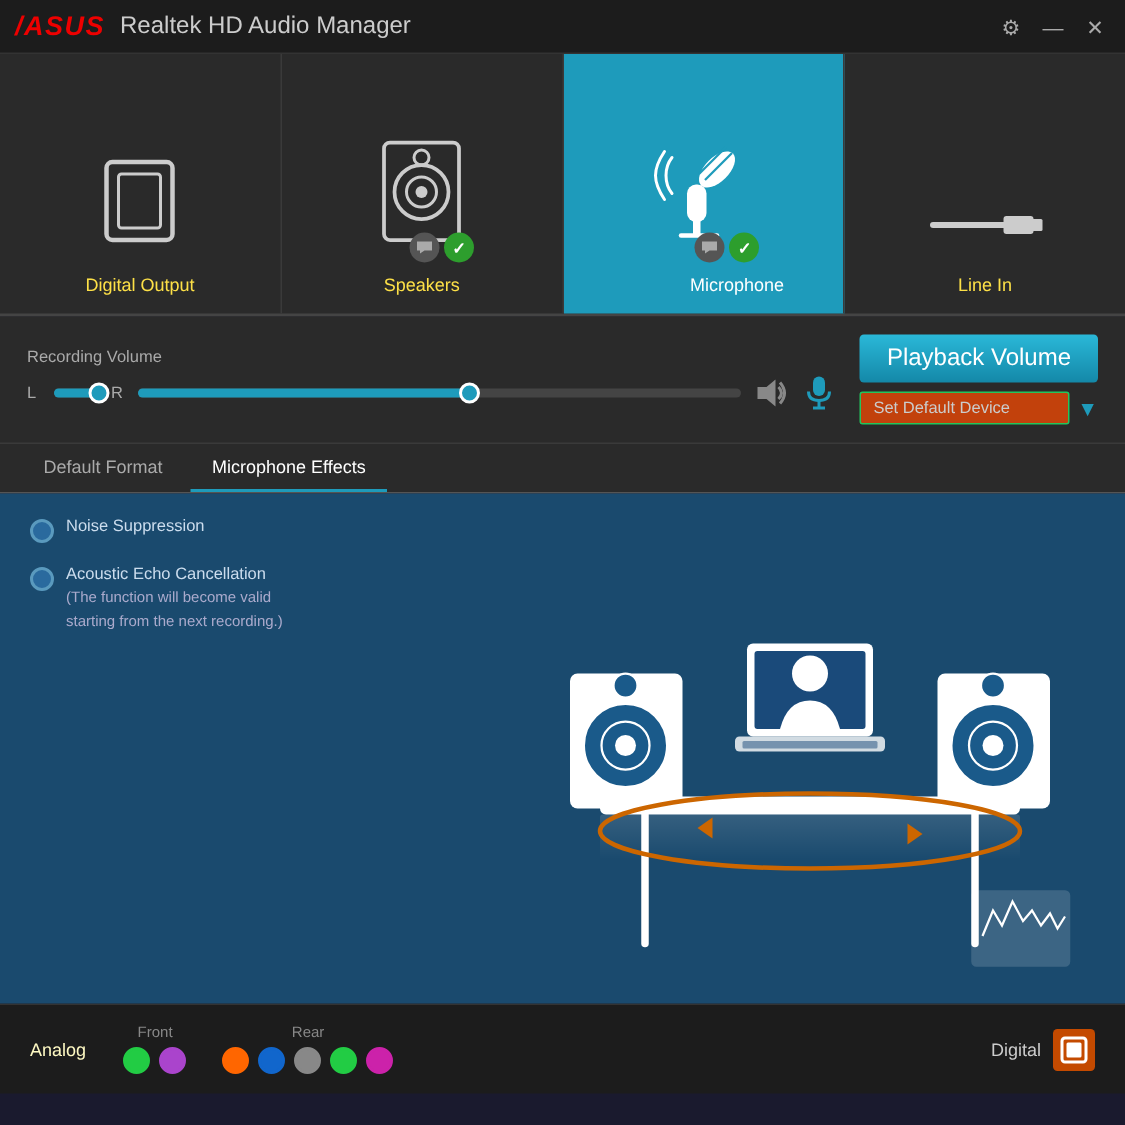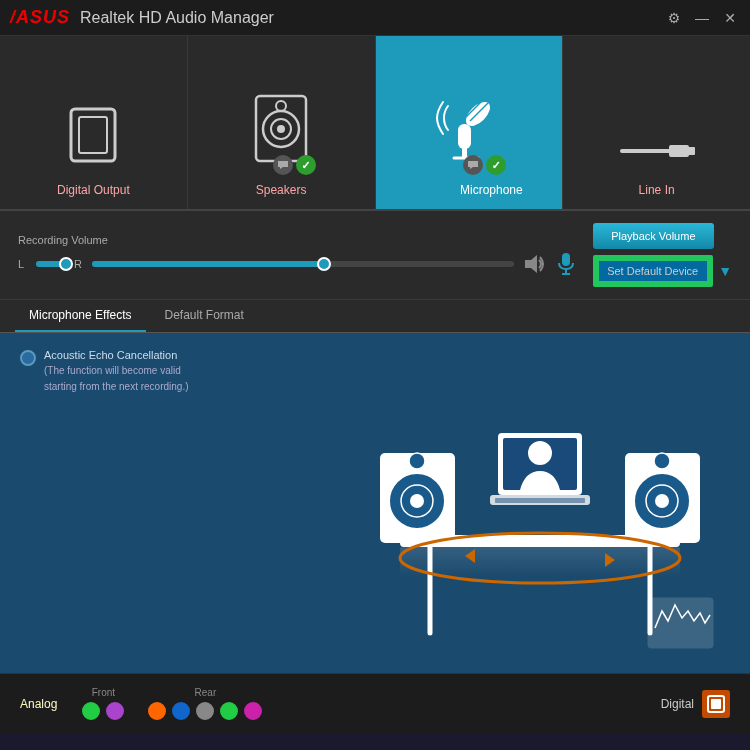--- a/index.html
+++ b/index.html
@@ -67,21 +67,21 @@
     .device-tab:last-child { border-right: none; }
     .device-tab.active {
       background: #1e9bbb;
     }
     .device-icon {
       margin-bottom: 8px;
       position: relative;
     }
     .device-label {
       font-size: 12px;
-      color: #fca5a5;
+      color: #fde047;
     }
     .device-tab.active .device-label { color: #fff; padding-left: 45px; }
 
     
     .badge-area {
       position: absolute;
       bottom: 0;
       right: -5px;
       display: flex;
       gap: 3px;
@@ -174,33 +174,33 @@
       color: #888;
       font-size: 16px;
     }
 
     .playback-btn {
       background: linear-gradient(to bottom, #2ab8d8, #1488a8);
       color: white;
       border: none;
       padding: 7px 18px;
       border-radius: 3px;
-      font-size: 11px;
+      font-size: 16px;
       cursor: pointer;
       white-space: nowrap;
     }
     .default-device-row {
       display: flex;
       align-items: center;
       gap: 5px;
       margin-top: 6px;
     }
     .default-device-select {
-      background: #0369a1;
-      border: 6px solid #22c55e;
+      background: #c2410c;
+      border: 1px solid #22c55e;
       color: #ccc;
       font-size: 11px;
       padding: 4px 8px;
       border-radius: 2px;
       cursor: pointer;
       flex: 1;
       appearance: none;
     }
     .dropdown-arrow {
       color: #1e9bbb;
@@ -498,28 +498,32 @@
     <div class="default-device-row">
       <select class="default-device-select">
         <option>Set Default Device</option>
       </select>
       <span class="dropdown-arrow">▼</span>
     </div>
   </div>
 </div>
 
 <div class="effect-tabs">
+  <div class="effect-tab">Default Format</div>
   <div class="effect-tab active">Microphone Effects</div>
-  <div class="effect-tab">Default Format</div>
 </div>
 
 <div class="effects-panel">
 
   <div class="effects-controls">
 
+    <div class="effect-row">
+      <div class="effect-checkbox"></div>
+      <div class="effect-text">Noise Suppression</div>
+    </div>
 
     <div class="effect-row">
       <div class="effect-checkbox"></div>
       <div class="effect-text">Acoustic Echo Cancellation<br><span style="font-size:10px;color:#aac;">(The function will become valid<br>starting from the next recording.)</span></div>
     </div>
 
   </div>
 
   <svg class="illustration" viewBox="0 0 380 320" xmlns="http://www.w3.org/2000/svg">
 

